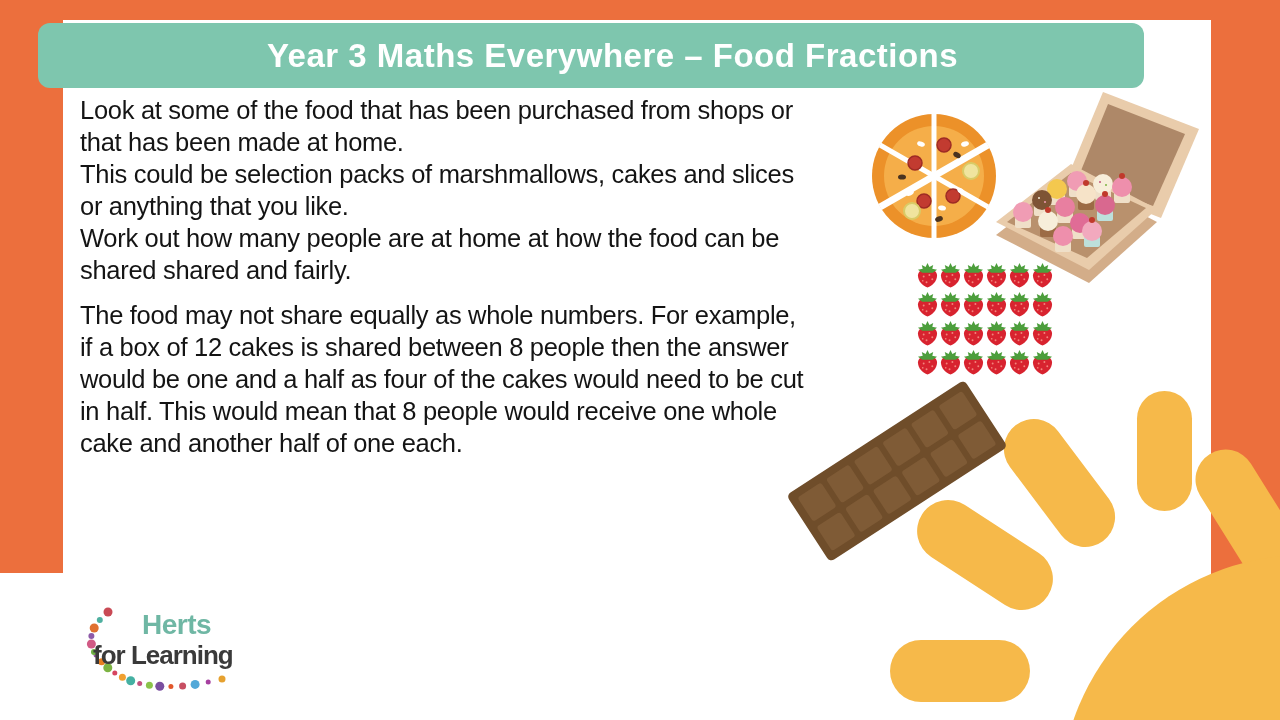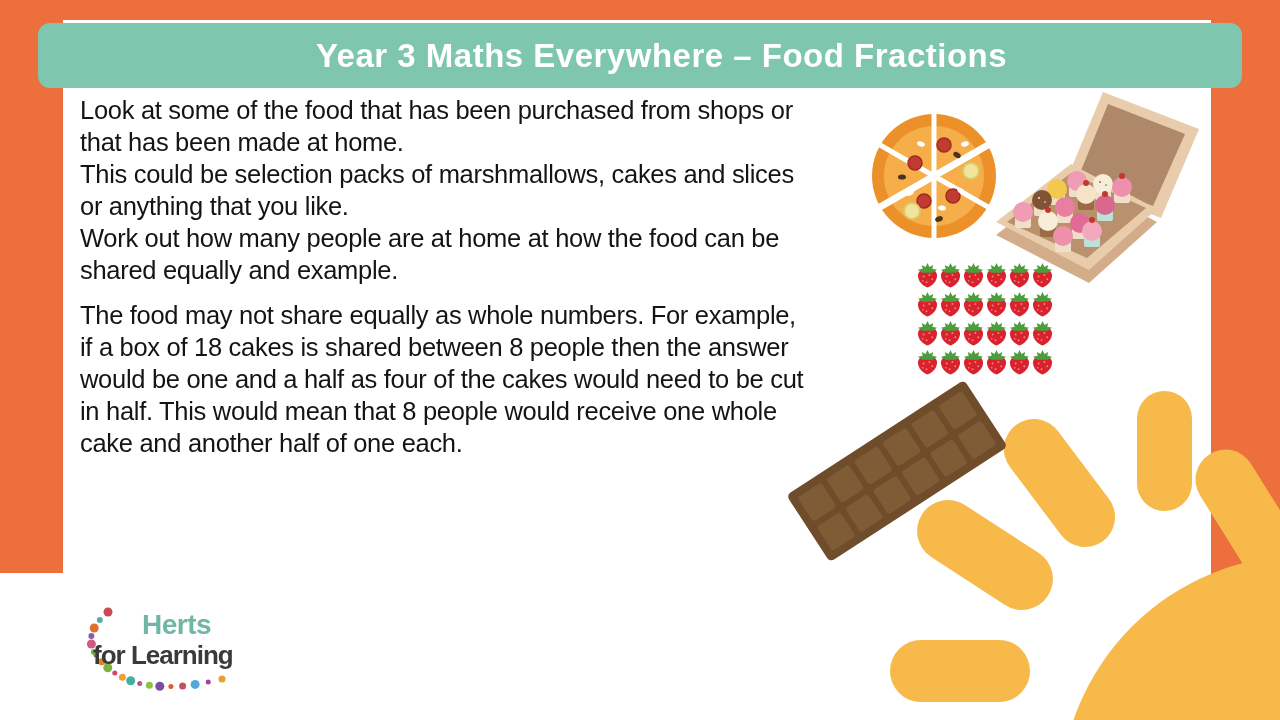--- a/index.html
+++ b/index.html
@@ -12,21 +12,21 @@
     --chocolate-dark:#6F4D2A;
     --chocolate-light:#7F5B36;
     --logo-teal:#6FB7A4;
     --logo-dark:#3A3A3A;
   }
   *{box-sizing:border-box;}
   html,body{margin:0;padding:0;}
   body{width:1280px;height:720px;overflow:hidden;font-family:"Liberation Sans",sans-serif;}
   .slide{position:relative;width:1280px;height:720px;background:var(--frame-orange);overflow:hidden;}
   .content-area{position:absolute;left:63px;top:20px;width:1148px;height:700px;background:#ffffff;}
-  .banner{position:absolute;left:38px;top:23px;width:1204px;height:65px;background:var(--banner-teal);border-radius:12px;display:flex;align-items:center;justify-content:center;padding-left:43px;}
+  .banner{position:absolute;left:38px;top:23px;width:1106px;height:65px;background:var(--banner-teal);border-radius:12px;display:flex;align-items:center;justify-content:center;padding-left:43px;}
   .banner h1{margin:0;font-size:33px;font-weight:bold;color:#ffffff;letter-spacing:.5px;}
   .text-block{position:absolute;left:80px;top:94px;width:800px;color:var(--text-dark);}
   .text-block p{margin:0 0 13px 0;font-size:25.5px;line-height:32px;letter-spacing:-.3px;white-space:pre-line;}
   
   .sun-circle{position:absolute;left:1060px;top:555px;width:490px;height:490px;border-radius:50%;background:var(--sun-gold);}
   .sun-ray{position:absolute;background:var(--sun-gold);border-radius:999px;}
   .ray-a{left:890px;top:640px;width:140px;height:62px;}
   .ray-b{left:910px;top:524px;width:150px;height:62px;transform:rotate(33deg);}
   .ray-c{left:987px;top:453px;width:145px;height:60px;transform:rotate(53deg);}
   .ray-d{left:1137px;top:391px;width:55px;height:120px;}
@@ -257,23 +257,23 @@
   <div class="banner">
     <h1>Year 3 Maths Everywhere – Food Fractions</h1>
   </div>
 
   <div class="text-block">
     <p>Look at some of the food that has been purchased from shops or
 that has been made at home.
 This could be selection packs of marshmallows, cakes and slices
 or anything that you like.
 Work out how many people are at home at how the food can be
-shared equally and example.</p>
+shared shared and fairly.</p>
     <p>The food may not share equally as whole numbers. For example,
-if a box of 18 cakes is shared between 8 people then the answer
+if a box of 12 cakes is shared between 8 people then the answer
 would be one and a half as four of the cakes would need to be cut
 in half. This would mean that 8 people would receive one whole
 cake and another half of one each.</p>
   </div>
 
   <div class="logo-box"></div>
   <svg class="logo-svg" viewBox="0 0 180 110">
     <g id="logo-swoosh">
         <circle cx="16.0" cy="55.0" r="2.5" fill="#9B59A6"></circle>
         <circle cx="21.6" cy="61.8" r="3.5" fill="#E67E22"></circle>

